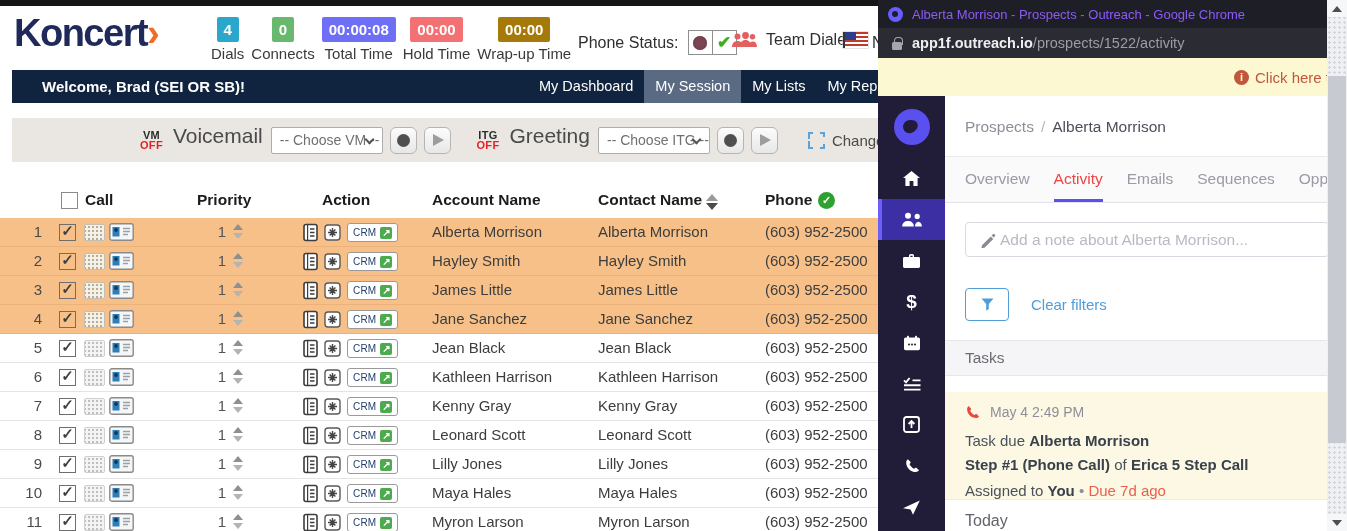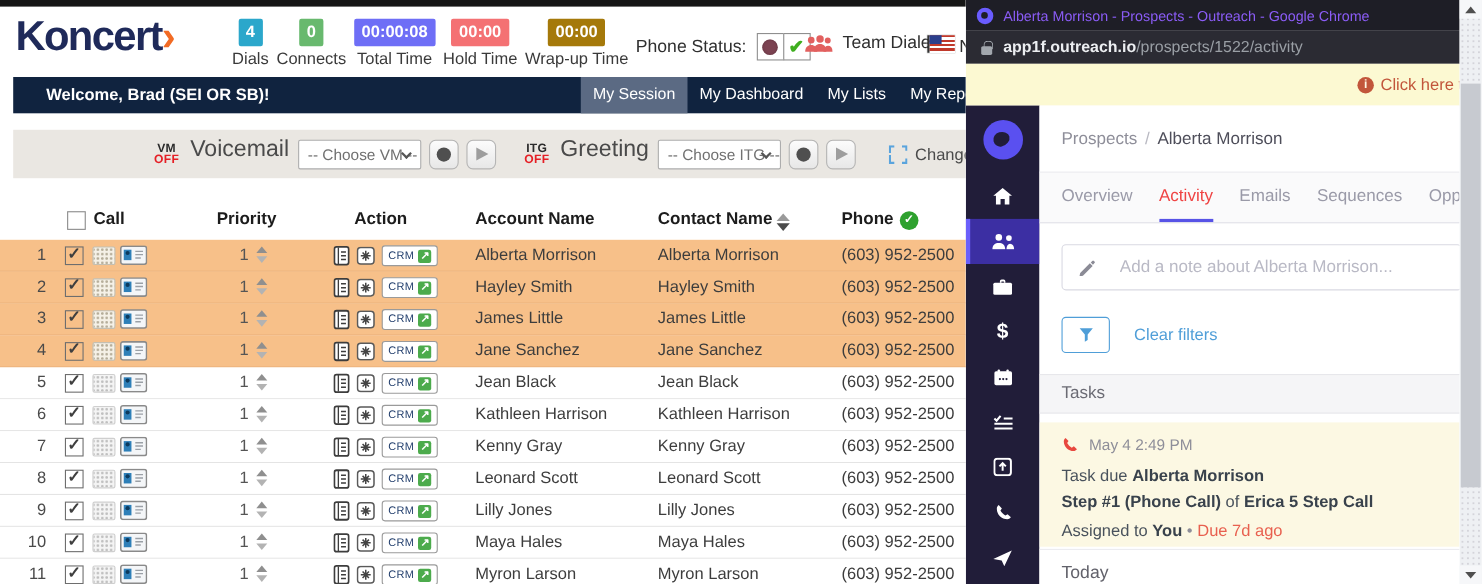--- a/index.html
+++ b/index.html
@@ -111,27 +111,27 @@
   .sb-item svg{display:block}
   .dollar{color:#fff;font-size:19px;font-weight:bold;line-height:19px}
 
   .main{flex:1;position:relative;background:#fff;overflow:hidden}
   .breadcrumb{position:absolute;left:20px;top:22px;font-size:15.5px;color:#8e8e99;white-space:nowrap}
   .breadcrumb .sep{margin:0 7px;color:#b9b9c2}
   .breadcrumb .cur{color:#4e4e5a}
   .tabbar{position:absolute;left:0;top:60px;width:100%;height:47px;background:#fafafb;border-top:1px solid #ececf0;border-bottom:1px solid #e2e2e8;display:flex;padding-left:20px;gap:24px;overflow:hidden}
   .tab{font-size:15.5px;color:#9a9aa8;line-height:43px;white-space:nowrap;border-bottom:3px solid transparent;cursor:pointer}
   .tab.active{color:#ef4444;border-bottom-color:#5753e6}
-  .notebox{position:absolute;left:20px;top:126px;right:-2px;height:42px;border:1px solid #d9d9e2;border-radius:4px;display:flex;align-items:center;gap:22px;padding-left:14px;background:#fff}
+  .notebox{position:absolute;left:20px;top:126px;right:-2px;height:35px;border:1px solid #d9d9e2;border-radius:4px;display:flex;align-items:center;gap:4px;padding-left:14px;background:#fff}
   .note-ph{font-size:15.5px;color:#b9b9c5;white-space:nowrap;overflow:hidden}
   .filterrow{position:absolute;left:20px;top:192px;display:flex;align-items:center;gap:22px}
   .filter-btn{width:44px;height:33px;border:1px solid #4f9ed8;border-radius:4px;background:#fff;display:flex;align-items:center;justify-content:center;cursor:pointer}
   .clear-link{font-size:15px;color:#4f9ed8;cursor:pointer;white-space:nowrap}
   .tasks-head{position:absolute;left:0;top:244px;width:100%;height:36px;background:#f5f5f7;border-top:1px solid #e7e7eb;border-bottom:1px solid #e7e7eb;line-height:34px;padding-left:20px;font-size:15.5px;color:#6b6b74}
-  .task-card{position:absolute;left:0;top:288px;width:100%;height:113px;background:#fcf8e3}
+  .task-card{position:absolute;left:0;top:296px;width:100%;height:113px;background:#fcf8e3}
   .tc-line{position:absolute;left:20px;font-size:15px;color:#49525c;white-space:nowrap}
   .tc-time{top:12px;display:flex;align-items:center;gap:10px;color:#8e8e99;font-size:14px}
   .tc-l2{top:40px}.tc-l3{top:64px}.tc-l4{top:90px}
   .tc-line b{color:#39424c}
   .due{color:#e8604f}
   .dot-sep{color:#8e8e99}
   .today-head{position:absolute;left:0;top:403px;width:100%;height:32px;border-top:1px solid #ececf0;background:#fff;padding-left:20px;line-height:42px;font-size:16px;color:#62626b}
 
   
   .scrollbar{position:absolute;left:1327px;top:0;width:20px;height:531px;background:#eef0f3;
@@ -199,22 +199,22 @@
       </span>
       <span>Team Dialer</span>
     </div>
 
     <div class="flag"></div>
     <div class="after-flag">N</div>
 
     <div class="kc-nav">
       <div class="welcome">Welcome, Brad (SEI OR SB)!</div>
       <div class="nav-items">
+        <div class="nav-item">My Dashboard</div>
         <div class="nav-item active">My Session</div>
-        <div class="nav-item">My Dashboard</div>
         <div class="nav-item">My Lists</div>
         <div class="nav-item">My Reports</div>
       </div>
       <div class="nav-extra">R</div>
     </div>
 
     <div class="kc-toolbar">
       <span class="badge"><span>VM</span><span class="off">OFF</span></span>
       <span class="tb-label">Voicemail</span>
       <span class="tb-select">

